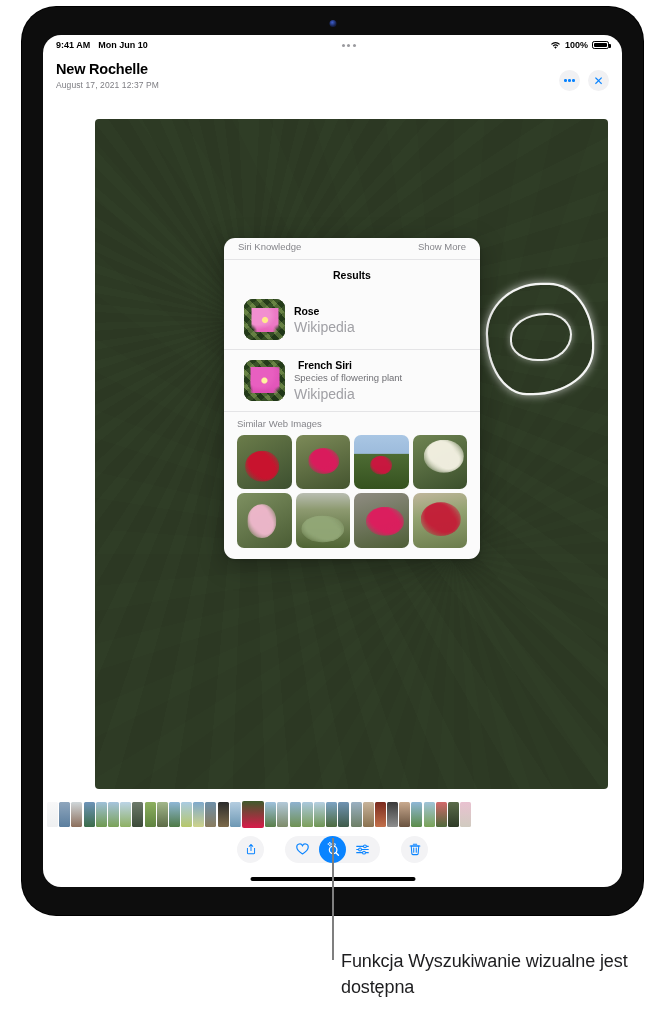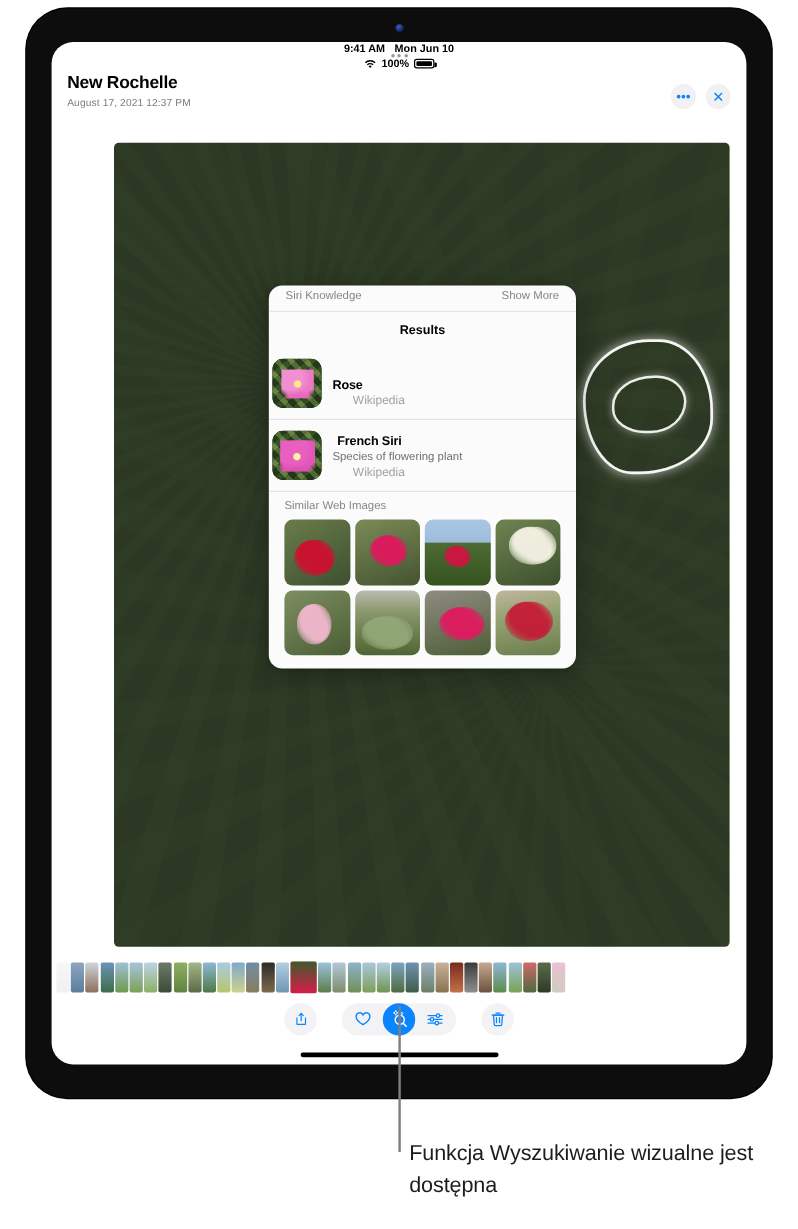--- a/index.html
+++ b/index.html
@@ -24,21 +24,21 @@
   }
   #screen {
     position: absolute; left: 21px; top: 28px; width: 579px; height: 852px;
     background: #ffffff; border-radius: 18px; overflow: hidden;
   }
 
   
   #statusbar {
     position: absolute; left: 0; top: 0; width: 100%; height: 20px;
     display: flex; align-items: center; padding: 0 13px;
-    font-size: 9px; font-weight: bold; color: #000; flex-direction: column;
+    font-size: 9px; font-weight: bold; color: #000;
   }
   #status-left { display: flex; align-items: center; gap: 8px; white-space: nowrap; }
   #status-center { flex: 1; display: flex; justify-content: center; align-items: center; }
   #multitask-dots { display: flex; gap: 2.5px; }
   #multitask-dots i { width: 3px; height: 3px; border-radius: 50%; background: #9a9a9e; display:block; }
   #status-right { display: flex; align-items: center; gap: 4px; white-space: nowrap; }
   .wifi-glyph { display:inline-block; width: 11px; height: 9px; position: relative; }
   .wifi-glyph svg { display:block; }
   .batt {
     width: 17px; height: 8.5px; border: 1px solid #000; border-radius: 2.2px;
@@ -125,21 +125,21 @@
     text-align: center; font-size: 10.5px; font-weight: bold; color: #000;
     padding: 9px 0 9px 0;
   }
   #siri-row {
     display: flex; align-items: baseline; justify-content: space-between;
     padding: 3px 14px 7px 14px; border-bottom: 0.5px solid #e4e4e6;
   }
   #siri-label { font-size: 9.5px; color: #85858a; }
   #show-more { font-size: 9.5px; color: #85858a; cursor: pointer; }
   .kb-row {
-    display: flex; gap: 9px; padding: 9px 14px 9px 3px; align-items: flex-end;
+    display: flex; gap: 9px; padding: 9px 14px 9px 20px; align-items: center;
     border-bottom: 0.5px solid #e4e4e6; cursor: pointer;
   }
   .kb-row:last-of-type { border-bottom: none; }
   .kb-thumb {
     width: 41px; height: 41px; border-radius: 9px; flex: 0 0 41px; overflow: hidden;
     background: #2e4020; position: relative;
   }
   .kb-thumb .leaves {
     position: absolute; inset: 0;
     background:
@@ -162,21 +162,21 @@
     background:
       radial-gradient(circle at 48% 52%, #fff3a0 0 12%, rgba(255,243,160,0) 18%),
       radial-gradient(ellipse at 30% 26%, #e85fc0 0 46%, rgba(232,95,192,0) 66%),
       radial-gradient(ellipse at 72% 40%, #e256ba 0 44%, rgba(226,86,186,0) 66%),
       radial-gradient(ellipse at 44% 80%, #de4eb4 0 44%, rgba(222,78,180,0) 66%),
       radial-gradient(ellipse at 50% 50%, #e45bbb 0 52%, rgba(228,91,187,0) 74%);
   }
   .kb-text { flex: 1; min-width: 0; }
   .kb-name { font-size: 10.5px; font-weight: bold; color: #000; letter-spacing: -0.1px; }
   .kb-desc { font-size: 9.5px; color: #6f6f74; line-height: 1.22; margin-top: 1px; }
-  .kb-src { font-size: 10px; color: #a0a0a5; margin-top: 2px; margin-left: 17px; }
+  .kb-src { font-size: 14px; color: #a0a0a5; margin-top: 2px; }
   .kb-row.french .kb-name { padding-left: 4px; }
 
   #similar-section { padding: 6px 13px 11px 13px; }
   #similar-label { font-size: 9.5px; color: #85858a; margin-bottom: 6px; }
   #similar-grid { display: grid; grid-template-columns: repeat(4, 1fr); gap: 4px; }
   .web-thumb { width: 100%; aspect-ratio: 1 / 1; border-radius: 7px; overflow: hidden; position: relative; }
 
   
   #filmstrip {
     position: absolute; left: 0; bottom: 59px; width: 100%; height: 27px;

